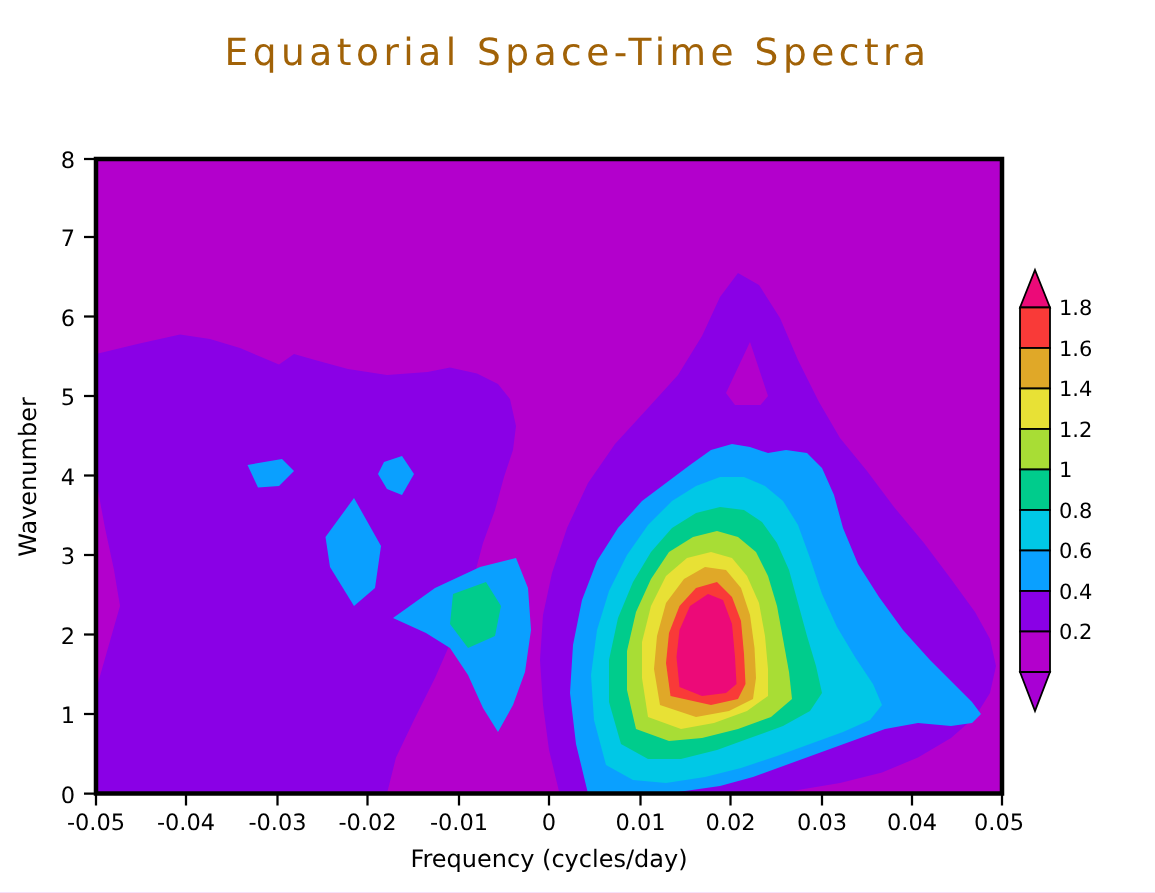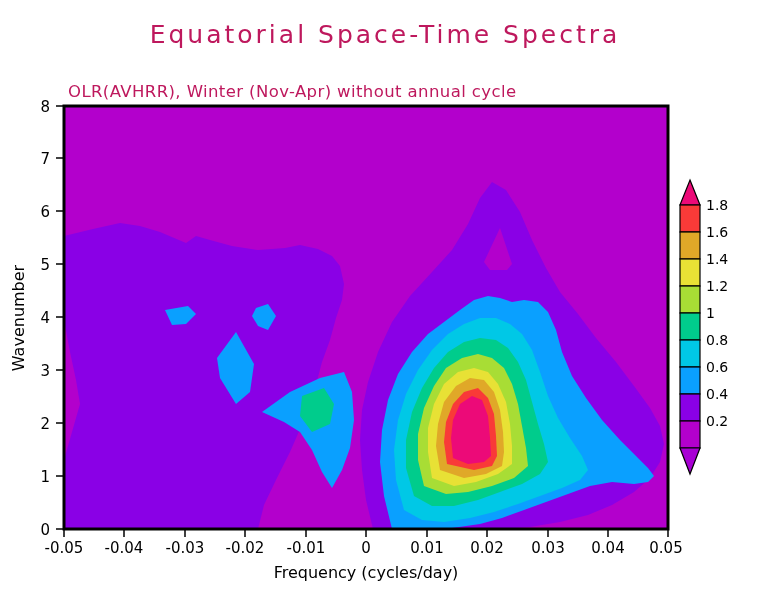--- a/index.html
+++ b/index.html
@@ -1,33 +1,32 @@
 <!DOCTYPE html>
 <html><head>
 <meta charset="utf-8">
 <style>
   html,body{margin:0;padding:0;background:#ffffff;}
   body{width:770px;height:595px;overflow:hidden;
        font-family:"DejaVu Sans","Liberation Sans",sans-serif;}
   #root{position:relative;width:770px;height:595px;background:#fff;}
-  .ttl{position:absolute;left:0;width:770px;text-align:center;color:#be185d;}
+  .ttl{position:absolute;left:0;width:770px;text-align:center;color:#a16207;}
   #main-title{top:20px;font-size:25px;letter-spacing:3px;}
   #sub-title{top:82px;font-size:16.5px;letter-spacing:.4px;text-align:left;left:68px;width:620px;}
   svg{position:absolute;left:0;top:0;}
   .tklbl{font-size:15px;fill:#000;font-family:"DejaVu Sans","Liberation Sans",sans-serif;}
   .axlbl{font-size:16px;fill:#000;font-family:"DejaVu Sans","Liberation Sans",sans-serif;}
   .cblbl{font-size:14px;fill:#000;font-family:"DejaVu Sans","Liberation Sans",sans-serif;}
 </style>
 </head>
 <body>
 
 <div id="root">
 
   <div class="ttl" id="main-title">Equatorial Space-Time Spectra</div>
-  <div class="ttl" id="sub-title">OLR(AVHRR), Winter (Nov-Apr) without annual cycle</div>
 
   <svg width="770" height="595">
     <defs>
       <clipPath id="plotclip">
           <rect x="64" y="106" width="604" height="423"></rect>
         </clipPath>
     </defs>
 
     <g clip-path="url(#plotclip)">
 

